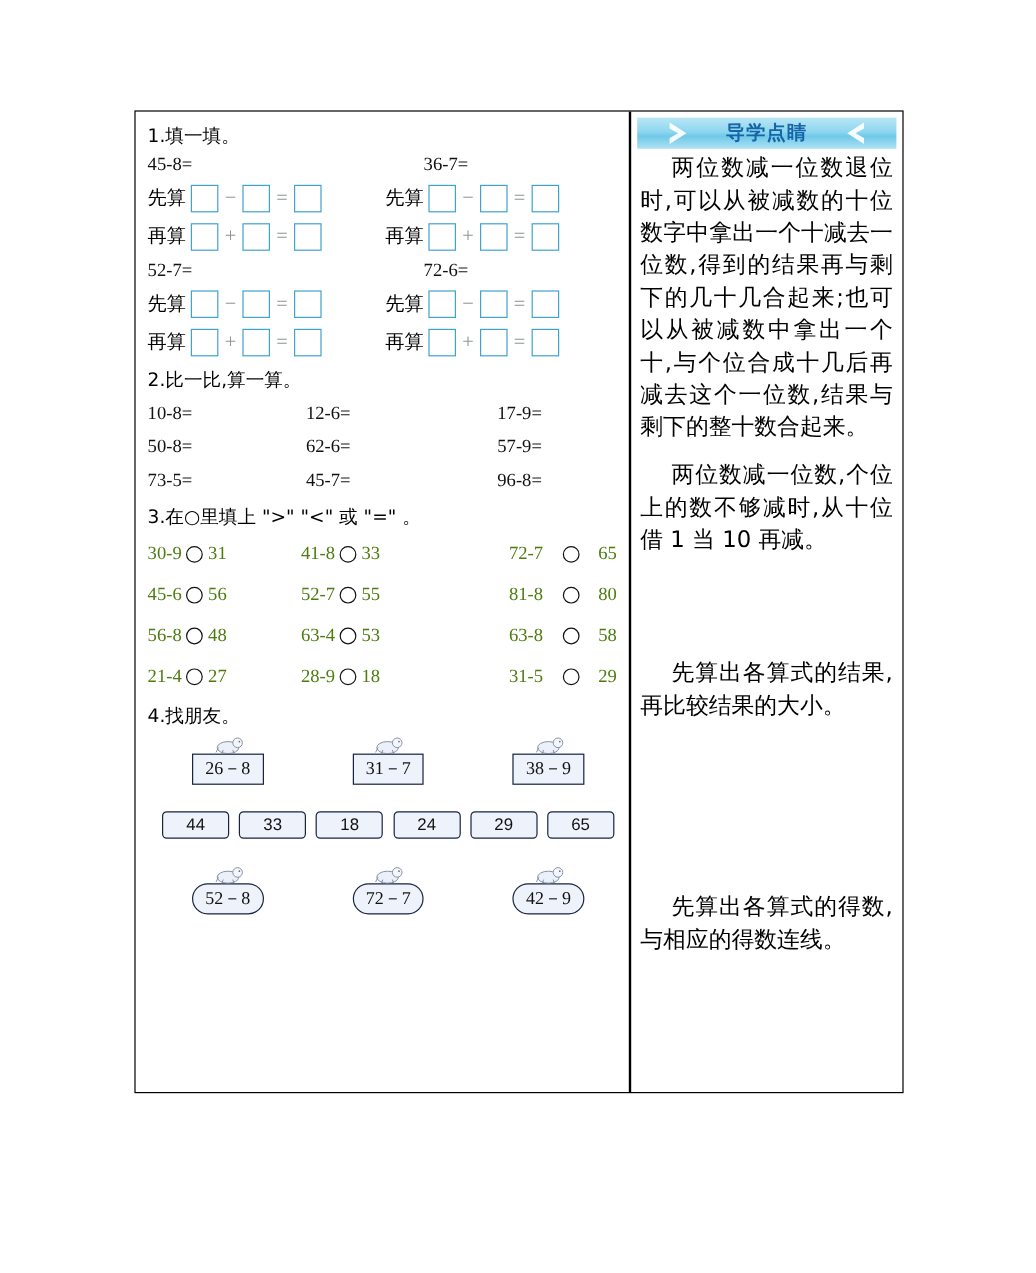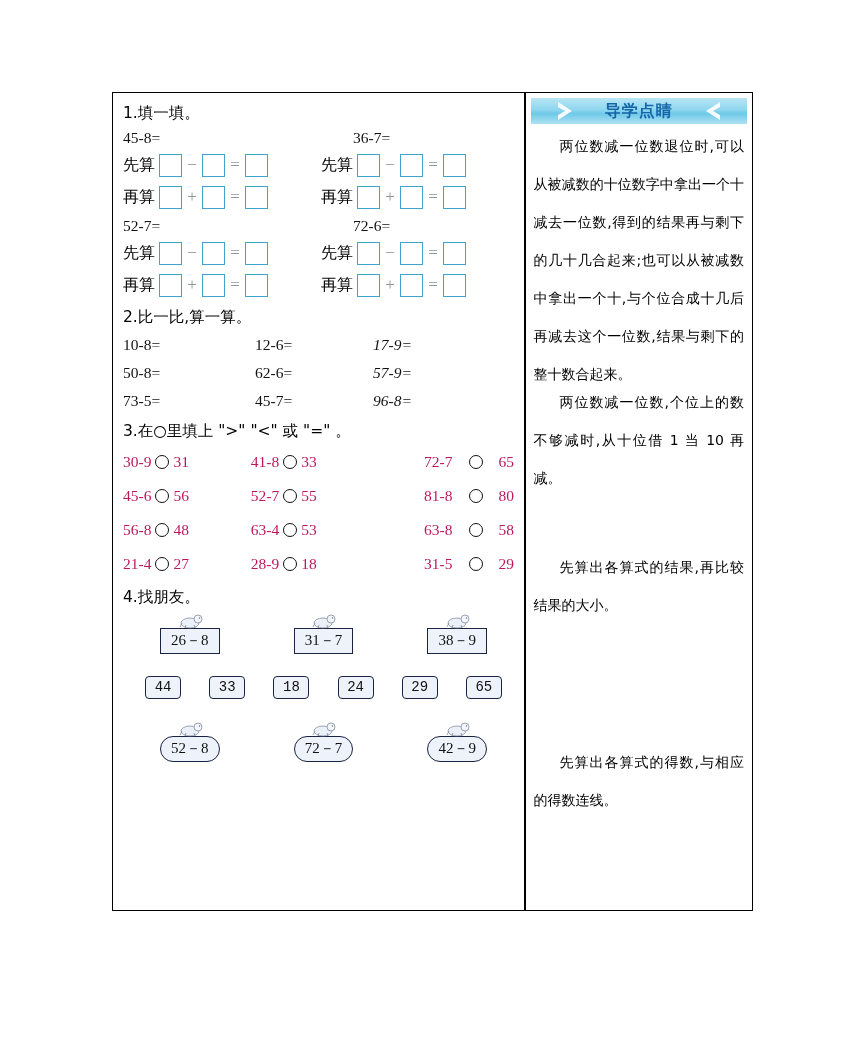--- a/index.html
+++ b/index.html
@@ -115,29 +115,29 @@
   
   #section-2-body { margin-left: 4px; }
   .s2-row { display: flex; height: 28px; align-items: center; }
   .s2-cell {
     font-family: "Liberation Serif", serif;
     font-size: 15.5px;
     color: #111;
   }
   .s2-cell.c0 { width: 132px; }
   .s2-cell.c1 { width: 118px; }
-  .s2-cell.c2 { width: 120px; text-align: left; padding-right: 18px; font-style: italic; }
+  .s2-cell.c2 { width: 120px; text-align: center; padding-right: 18px; }
 
   
   #section-3-body { margin-left: 4px; }
   .s3-row { display: flex; height: 34px; align-items: center; }
   .s3-cell {
     font-family: "Liberation Serif", serif;
     font-size: 15.5px;
-    color: #be185d;
+    color: #4d7c0f;
     display: flex;
     align-items: center;
     white-space: nowrap;
   }
   .s3-cell.c0 { width: 132px; }
   .s3-cell.c1 { width: 132px; }
   .s3-cell.c2 { width: 140px; justify-content: flex-end; padding-right: 10px; gap: 12px; }
   .s3-circle {
     display: inline-block;
     width: 14px;
@@ -178,24 +178,24 @@
   .s4-num-row {
     display: flex;
     justify-content: space-around;
     margin: 22px 0 20px;
     padding: 0 8px;
   }
   .s4-num-box {
     border: 1.4px solid #1a2340;
     border-radius: 4px;
     background: #eef2fa;
-    font-family: Liberation Mono, monospace;
+    font-family: Liberation Sans, sans-serif;
     font-size: 14px;
     color: #111;
-    width: 36px;
+    width: 56px;
     height: 23px;
     line-height: 21px;
     text-align: center;
     box-sizing: border-box;
   }
 
   
   #tip-banner {
     position: relative;
     height: 26px;
@@ -216,22 +216,22 @@
     position: absolute;
     top: 2px;
     width: 20px;
     height: 22px;
   }
   .banner-chevron.left { left: 24px; }
   .banner-chevron.right { right: 24px; }
 
   .tip-para {
     font-family: "DejaVu Sans", sans-serif;
-    font-size: 14px;
-    line-height: 38px;
+    font-size: 19px;
+    line-height: 27px;
     color: #000;
     margin: 0 8px;
     text-indent: 26px;
     text-align: justify;
   }
   .tip-block { position: absolute; left: 0; right: 0; }
 </style>
 </head>
 <body>
 

